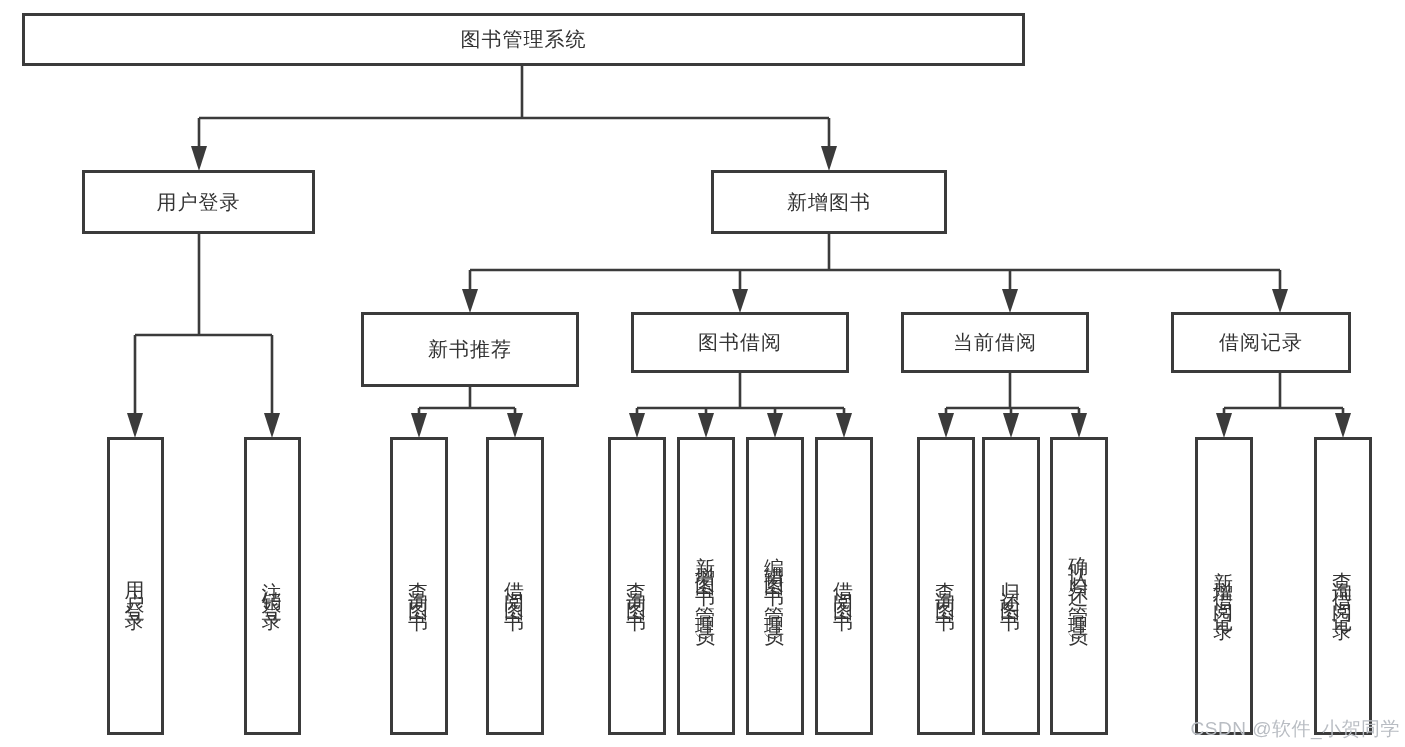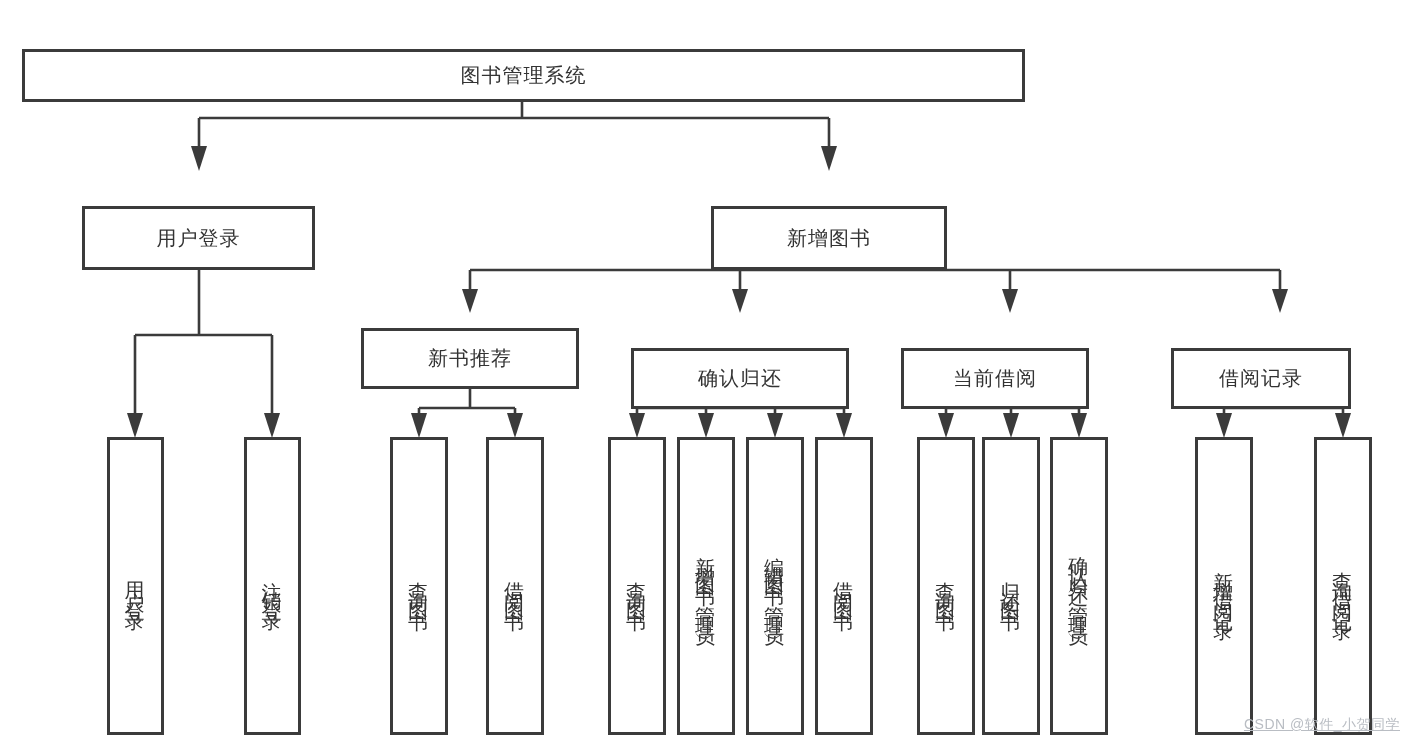--- a/index.html
+++ b/index.html
@@ -13,38 +13,36 @@
   .wires { position: absolute; left: 0; top: 0; width: 1405px; height: 747px; }
   .wires path { fill: none; stroke: var(--line); stroke-width: 2.6; }
   .wires polygon { fill: var(--line); }
 
   .node {
     position: absolute; box-sizing: border-box;
     background: var(--box-fill); border: 3px solid var(--line);
     display: flex; align-items: center; justify-content: center;
     font-size: 20px; color: var(--text); letter-spacing: 1px;
     white-space: nowrap;
-    margin-top: 36px;
   }
 
   .leaf {
     position: absolute; top: 437px; width: 58px; height: 298px;
     box-sizing: border-box;
     background: var(--box-fill); border: 3px solid var(--line);
     display: flex; align-items: center; justify-content: center;
     writing-mode: vertical-rl; text-orientation: mixed;
     font-size: 20px; color: var(--text); letter-spacing: 10px;
   }
 
   .watermark {
     position: absolute; top: 716px; right: 5px;
-    font-size: 14px; color: var(--watermark);
+    font-size: 19px; color: var(--watermark);
     letter-spacing: 0.5px; z-index: 5; pointer-events: none;
     white-space: nowrap;
-    text-decoration: underline;
   }
 </style>
 </head>
 <body style="--line: #3b3b3b; --box-fill: #ffffff; --text: #333333; --watermark: #b9bdc3;">
 
 <div class="stage">
 
   <svg class="wires" viewBox="0 0 1405 747">
 
     <path d="M522 66 V118 M199 118 H829 M199 118 V148 M829 118 V148"></path>
@@ -79,22 +77,22 @@
     <path d="M1280 373 V408 M1224 408 H1343 M1224 408 V413 M1343 408 V413"></path>
     <polygon points="1224,438 1216,413 1232,413"></polygon>
     <polygon points="1343,438 1335,413 1351,413"></polygon>
   </svg>
 
   <div class="node" style="left:22px; top:13px; width:1003px; height:53px;">图书管理系统</div>
 
   <div class="node" style="left:82px; top:170px; width:233px; height:64px;">用户登录</div>
   <div class="node" style="left:711px; top:170px; width:236px; height:64px;">新增图书</div>
 
-  <div class="node" style="left:361px; top:292px; width:218px; height:61px;">新书推荐</div>
-  <div class="node" style="left:631px; top:312px; width:218px; height:61px;">确认归还</div>
+  <div class="node" style="left:361px; top:312px; width:218px; height:75px;">新书推荐</div>
+  <div class="node" style="left:631px; top:312px; width:218px; height:61px;">图书借阅</div>
   <div class="node" style="left:901px; top:312px; width:188px; height:61px;">当前借阅</div>
   <div class="node" style="left:1171px; top:312px; width:180px; height:61px;">借阅记录</div>
 
   <div class="leaf" style="left:107px; width:57px;">用户登录</div>
   <div class="leaf" style="left:244px; width:57px;">注销登录</div>
 
   <div class="leaf" style="left:390px;">查询图书</div>
   <div class="leaf" style="left:486px;">借阅图书</div>
 
   <div class="leaf" style="left:608px;">查询图书</div>

